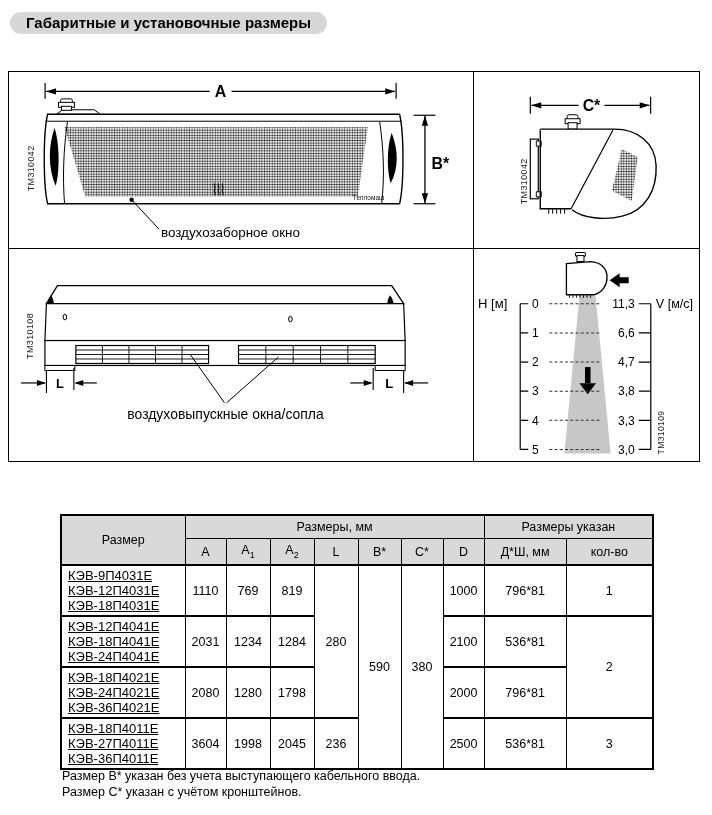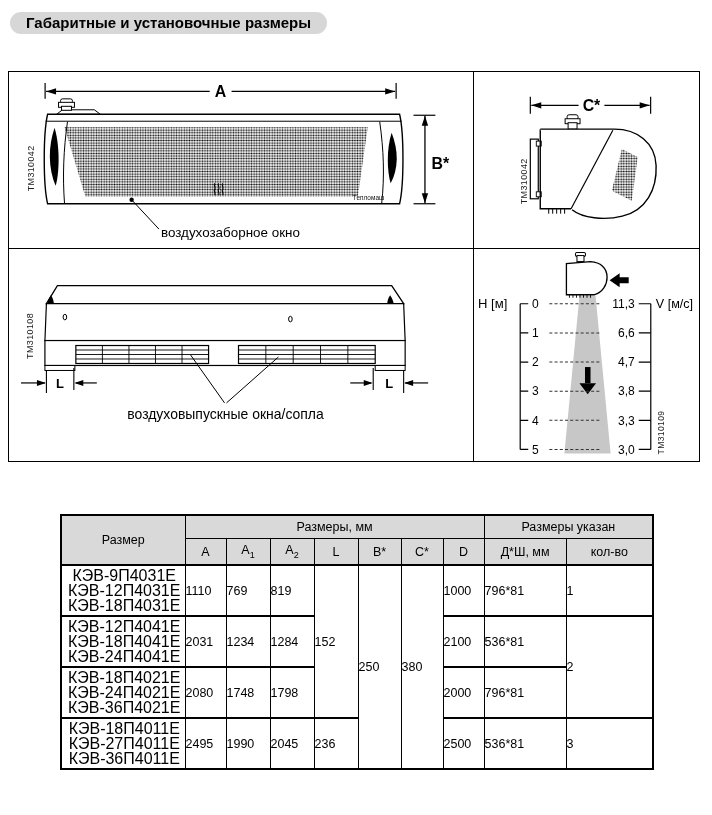--- a/index.html
+++ b/index.html
@@ -24,22 +24,22 @@
   .axis-label{font-size:13px;}
   .axis-num{font-size:12px;}
   .brand{font-size:6.5px;fill:#111;}
   .dim-table{position:absolute;left:60px;top:514px;width:592px;border-collapse:collapse;
         table-layout:fixed;border:2px solid #000;font-size:12.5px;}
   .dim-table th,.dim-table td{border:1px solid #000;padding:0;}
   .dim-table thead th{background:#d9d9d9;font-weight:normal;text-align:center;height:22px;}
   .dim-table thead tr:last-child th{height:25px;border-bottom:2px solid #000;}
   .dim-table thead sub{font-size:9px;}
   .dim-table tbody tr{height:50px;}
-  .dim-table tbody td{border-top:2px solid #000;}
-  .dim-table tbody td.c-model{text-align:center;padding:2px 4px 2px 6px;font-size:16px;line-height:15px;}
+  .dim-table tbody td{text-align:center;border-top:2px solid #000;}
+  .dim-table tbody td.c-model{text-align:left;padding:2px 4px 2px 6px;font-size:13px;line-height:15px;text-decoration:underline;}
   .notes{position:absolute;left:62px;top:768px;font-size:12.5px;line-height:16px;}
 </style>
 </head>
 <body>
 
 <div class="page">
 
   <div class="title-pill">Габаритные и установочные размеры</div>
 
   <div class="drawings-box">
@@ -275,22 +275,22 @@
     <tbody id="table-body">
         <tr>
           <td class="c-model">
             <div>КЭВ-9П4031Е</div>
             <div>КЭВ-12П4031Е</div>
             <div>КЭВ-18П4031Е</div>
           </td>
           <td>1110</td>
           <td>769</td>
           <td>819</td>
-          <td rowspan="3">152</td>
-          <td rowspan="4">250</td>
+          <td rowspan="3">280</td>
+          <td rowspan="4">590</td>
           <td rowspan="4">380</td>
           <td>1000</td>
           <td>796*81</td>
           <td>1</td>
         </tr>
         <tr>
           <td class="c-model">
             <div>КЭВ-12П4041Е</div>
             <div>КЭВ-18П4041Е</div>
             <div>КЭВ-24П4041Е</div>
@@ -302,38 +302,40 @@
           <td>536*81</td>
           <td rowspan="2">2</td>
         </tr>
         <tr>
           <td class="c-model">
             <div>КЭВ-18П4021Е</div>
             <div>КЭВ-24П4021Е</div>
             <div>КЭВ-36П4021Е</div>
           </td>
           <td>2080</td>
-          <td>1748</td>
+          <td>1280</td>
           <td>1798</td>
           <td>2000</td>
           <td>796*81</td>
         </tr>
         <tr>
           <td class="c-model">
             <div>КЭВ-18П4011Е</div>
             <div>КЭВ-27П4011Е</div>
             <div>КЭВ-36П4011Е</div>
           </td>
-          <td>2495</td>
-          <td>1990</td>
+          <td>3604</td>
+          <td>1998</td>
           <td>2045</td>
           <td>236</td>
           <td>2500</td>
           <td>536*81</td>
           <td>3</td>
         </tr>
       </tbody>
   </table>
 
   <div class="notes">
+    <div>Размер В* указан без учета выступающего кабельного ввода.</div>
+    <div>Размер С* указан с учётом кронштейнов.</div>
   </div>
 
 </div>
 
 </body></html>

